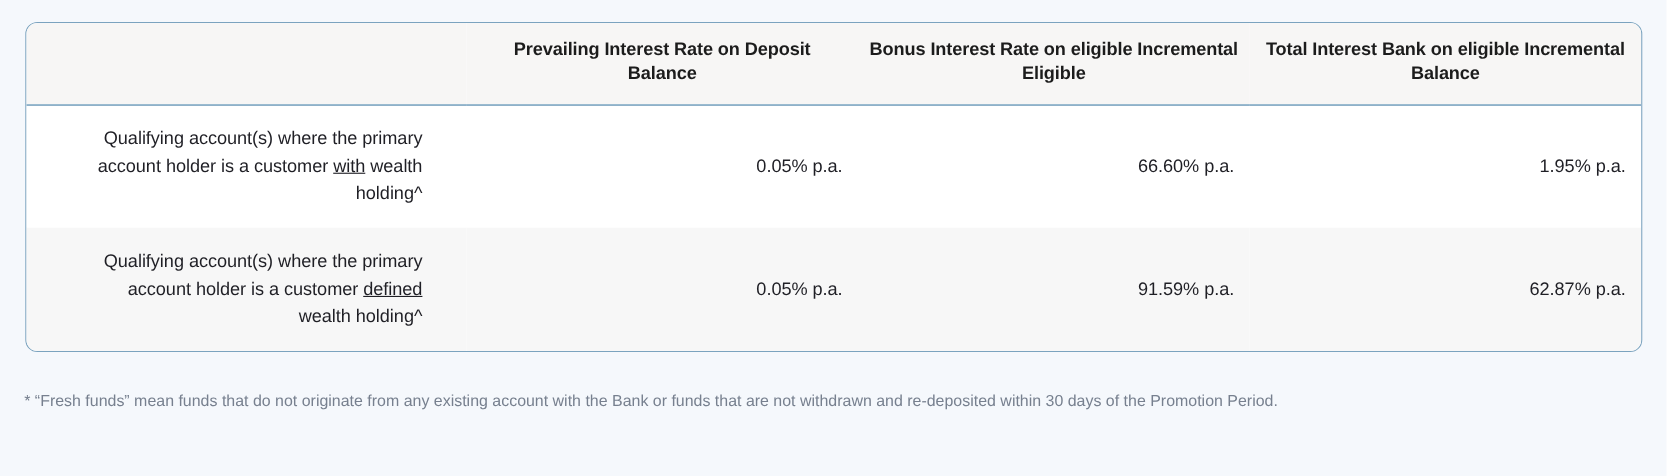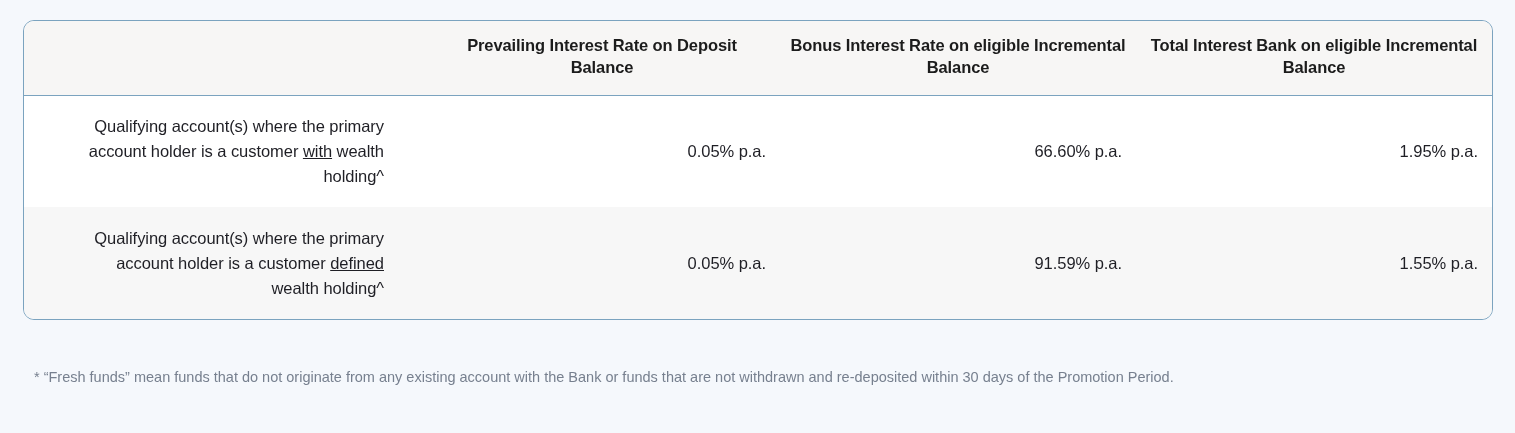--- a/index.html
+++ b/index.html
@@ -99,55 +99,55 @@
     position: absolute;
     left: 18px;
     top: 350px;
     width: 1480px;
     font-size: 14.5px;
     color: #77808f;
     line-height: 1.55;
     letter-spacing: 0px;
   }
   .footnotes p {
-    margin: 16px;
+    margin: 4px;
     padding: 0;
   }
 </style>
 </head>
 <body>
 
 <div class="page">
 
   <div class="rate-table-wrap">
     <table class="rate-table">
       <thead>
         <tr>
           <th class="col-desc"></th>
           <th>Prevailing Interest Rate on Deposit Balance</th>
-          <th>Bonus Interest Rate on eligible Incremental Balance</th>
+          <th>Bonus Interest Rate on eligible Incremental Eligible</th>
           <th>Total Interest Bank on eligible Incremental Balance</th>
         </tr>
       </thead>
       <tbody>
         <tr class="row-even">
           <td class="col-desc">
             <span>Qualifying account(s) where the primary account holder is a customer </span><span class="underline">with</span><span> wealth holding^</span>
           </td>
           <td>0.05% p.a.</td>
           <td>66.60% p.a.</td>
           <td>1.95% p.a.</td>
         </tr>
         <tr class="row-odd">
           <td class="col-desc">
             <span>Qualifying account(s) where the primary account holder is a customer </span><span class="underline">defined</span><span> wealth holding^</span>
           </td>
           <td>0.05% p.a.</td>
           <td>91.59% p.a.</td>
-          <td>1.55% p.a.</td>
+          <td>62.87% p.a.</td>
         </tr>
       </tbody>
     </table>
   </div>
 
   <div class="footnotes">
     <p>* “Fresh funds” mean funds that do not originate from any existing account with the Bank or funds that are not withdrawn and re-deposited within 30 days of the Promotion Period.</p>
   </div>
 
 </div>

